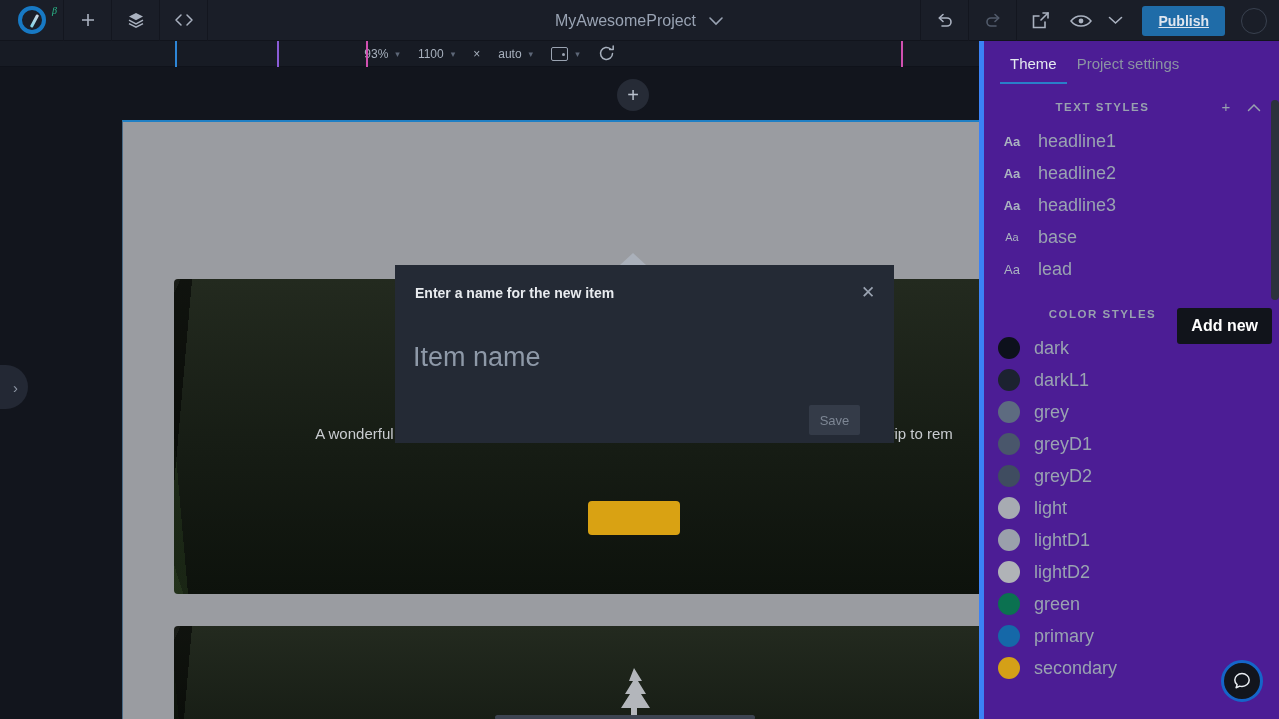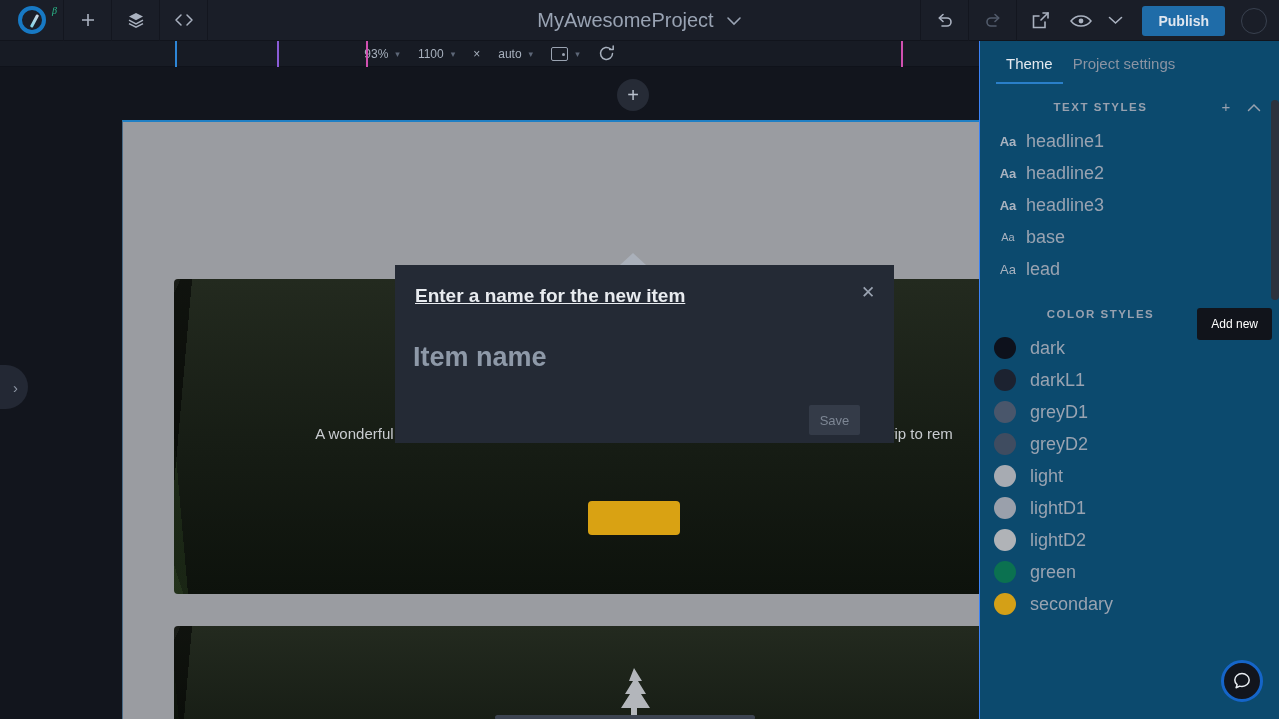--- a/index.html
+++ b/index.html
@@ -33,31 +33,32 @@
   .logo-needle {
     position: absolute; left: 11px; top: 4px; width: 3px; height: 14px;
     background: linear-gradient(180deg,#cfd6e0,#7fd4e8);
     transform: rotate(28deg); border-radius: 1px;
   }
   .proj-title {
     position: absolute; left: 0; right: 0; top: 0; height: 41px;
     display: flex; align-items: center; justify-content: center; gap: 12px;
     pointer-events: none;
   }
-  .proj-title span { color: #99a3b3; font-size: 20px; pointer-events: auto; }
+  .proj-title span { color: #99a3b3; font-size: 16px; pointer-events: auto; }
   .proj-caret { pointer-events: auto; }
   .tb-right {
     position: absolute; right: 0; top: 0; height: 41px; display: flex; align-items: center;
   }
   .tb-right .tb-cell { border-right: none; border-left: 1px solid #13161f; }
   .tb-right .tb-cell.nb { border-left: none; width: 34px; }
   .publish {
     background: #1f6ca8; color: #dfe6ef; font-size: 14px; font-weight: bold;
     border: none; border-radius: 3px; padding: 7px 16px; margin: 0 10px; cursor: pointer;
     font-family: "Liberation Sans", sans-serif;
+    text-decoration: underline;
   }
   .avatar {
     width: 26px; height: 26px; border-radius: 50%; border: 1px solid #39414f;
     margin: 0 12px 0 6px;
   }
 
   
   .subbar {
     position: absolute; left: 0; top: 41px; width: 979px; height: 26px;
     background: #171b24; display: flex; align-items: center; justify-content: center;
@@ -123,70 +124,70 @@
   .modal-caret {
     position: absolute; left: 620px; top: 253px; width: 0; height: 0;
     border-left: 13px solid transparent; border-right: 13px solid transparent;
     border-bottom: 12px solid #aab0ba;
   }
   .modal {
     position: absolute; left: 395px; top: 265px; width: 499px; height: 178px;
     background: #242a35; z-index: 30;
   }
   .modal-title {
-    position: absolute; left: 20px; top: 20px; color: #e8ebef; font-size: 19px; font-weight: bold; text-decoration: underline;
+    position: absolute; left: 20px; top: 20px; color: #e8ebef; font-size: 14px; font-weight: bold;
   }
   .modal-close {
     position: absolute; right: 16px; top: 17px; color: #9aa3b1; font-size: 17px; cursor: pointer;
     width: 20px; height: 20px; display:flex; align-items:center; justify-content:center;
   }
   .modal-input {
     position: absolute; left: 18px; top: 72px; width: 460px; height: 40px;
     background: transparent; border: none; outline: none;
-    color: #e2e6ec; font-size: 27px; font-family: "Liberation Sans", sans-serif; font-weight: bold;
+    color: #e2e6ec; font-size: 27px; font-family: "Liberation Sans", sans-serif;
   }
   .modal-input::placeholder { color: #8e99a8; }
   .modal-save {
     position: absolute; left: 414px; top: 140px; width: 51px; height: 30px;
     background: #343b48; border: none; color: #7d8694; font-size: 13px;
     border-radius: 2px; cursor: default; font-family: "Liberation Sans", sans-serif;
   }
 
   
   .panel {
     position: absolute; right: 0; top: 41px; width: 300px; height: 678px;
-    background: #0c4a6e; border-left: 1px solid #3b82f6; overflow: hidden;
+    background: #4c1d95; border-left: 5px solid #3b82f6; overflow: hidden;
   }
   .tabs { display: flex; gap: 0; padding: 14px 16px 0 16px; }
   .tab {
     font-size: 15px; color: #8b94a3; padding: 0 10px 10px 10px; cursor: pointer;
     border-bottom: 2px solid transparent;
   }
   .tab.active { color: #e4e9ef; border-bottom-color: #2a7fc9; }
   .sect-head {
     display: flex; align-items: center; padding: 14px 16px 10px 14px; gap: 10px;
   }
   .sect-title {
     flex: 1; font-size: 11.5px; letter-spacing: 1.5px; color: #98a1af; font-weight: bold; text-align: center;
   }
   .sect-btn { color: #98a1af; font-size: 15px; cursor: pointer; width: 18px; text-align: center; }
   .style-row {
-    display: flex; align-items: center; gap: 6px; padding: 6px 16px; height: 32px; cursor: pointer;
+    display: flex; align-items: center; gap: 14px; padding: 6px 16px; height: 32px; cursor: pointer;
   }
   .aa { width: 24px; text-align: center; color: #aab3c0; font-size: 13px; font-weight: bold; }
   .aa.sm { font-size: 11px; font-weight: normal; }
   .aa.nb { font-weight: normal; }
   .style-label { color: #99a3b1; font-size: 18px; }
   .color-row {
     display: flex; align-items: center; gap: 14px; padding: 6px 14px; height: 32px; cursor: pointer;
   }
   .swatch { width: 22px; height: 22px; border-radius: 50%; flex: none; }
   .tooltip {
     position: absolute; right: 7px; top: 308px; background: #11141b; color: #fff;
-    font-size: 12px; font-weight: normal; padding: 9px 14px; border-radius: 3px; z-index: 40;
+    font-size: 16px; font-weight: bold; padding: 9px 14px; border-radius: 3px; z-index: 40;
   }
   .pscroll {
     position: absolute; right: 0px; top: 59px; width: 8px; height: 200px;
     background: #2c323d; border-radius: 4px; cursor: pointer;
   }
   .help-btn {
     position: absolute; right: 16px; bottom: 17px; width: 42px; height: 42px;
     border-radius: 50%; border: 3px solid #1565c9; background: #12151d;
     display: flex; align-items: center; justify-content: center; cursor: pointer;
   }
@@ -383,20 +384,24 @@
 
     <div class="color-row">
       <span class="swatch" style="background:#0d111c"></span>
       <span class="style-label">dark</span>
     </div>
     <div class="color-row">
       <span class="swatch" style="background:#1c2230"></span>
       <span class="style-label">darkL1</span>
     </div>
     <div class="color-row">
+      <span class="swatch" style="background:#5d6b80"></span>
+      <span class="style-label">grey</span>
+    </div>
+    <div class="color-row">
       <span class="swatch" style="background:#49566b"></span>
       <span class="style-label">greyD1</span>
     </div>
     <div class="color-row">
       <span class="swatch" style="background:#3f4c60"></span>
       <span class="style-label">greyD2</span>
     </div>
     <div class="color-row">
       <span class="swatch" style="background:#a7abb2"></span>
       <span class="style-label">light</span>
@@ -405,20 +410,24 @@
       <span class="swatch" style="background:#9aa0ab"></span>
       <span class="style-label">lightD1</span>
     </div>
     <div class="color-row">
       <span class="swatch" style="background:#b0b3b7"></span>
       <span class="style-label">lightD2</span>
     </div>
     <div class="color-row">
       <span class="swatch" style="background:#0b7150"></span>
       <span class="style-label">green</span>
+    </div>
+    <div class="color-row">
+      <span class="swatch" style="background:#1568a8"></span>
+      <span class="style-label">primary</span>
     </div>
     <div class="color-row">
       <span class="swatch" style="background:#d4a017"></span>
       <span class="style-label">secondary</span>
     </div>
 
     <div class="pscroll"></div>
   </div>
 
   <div class="tooltip">Add new</div>

